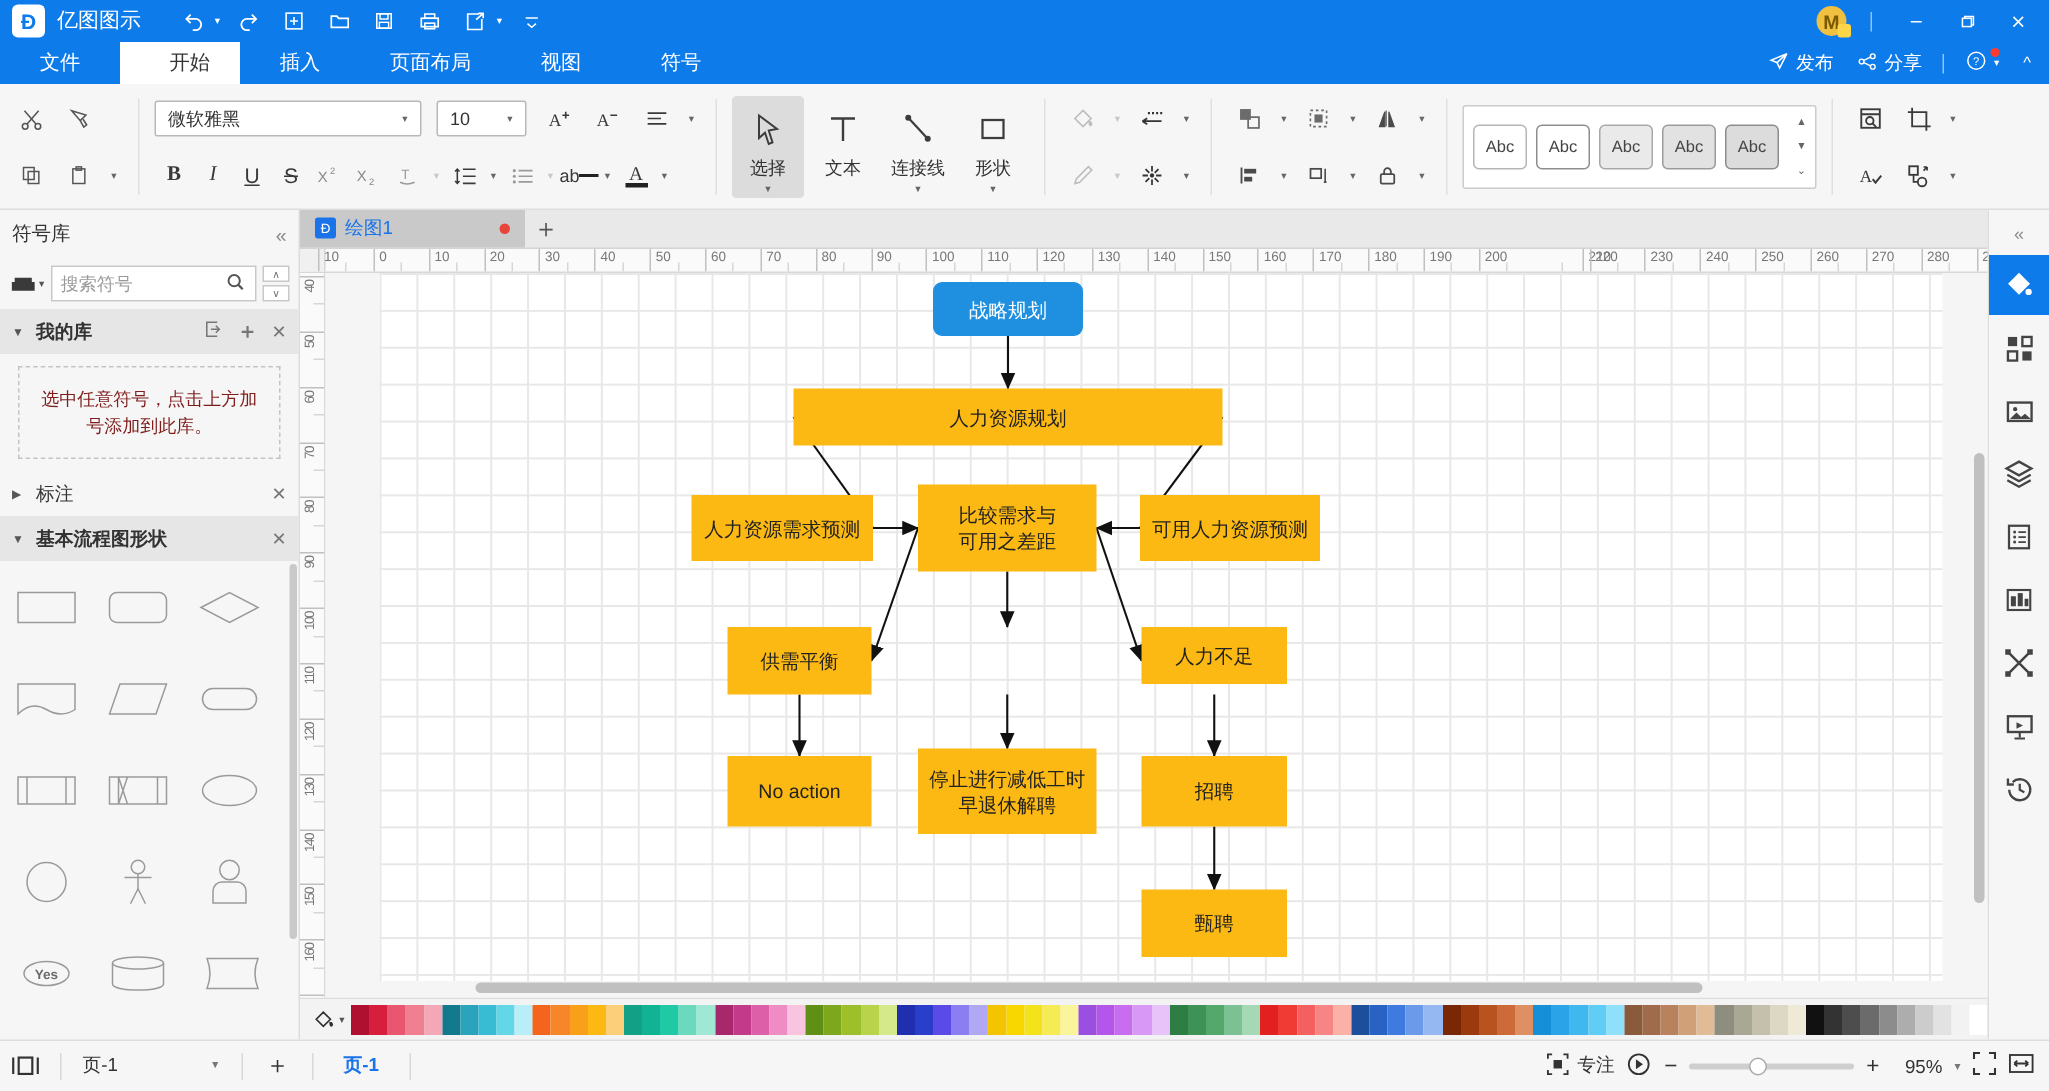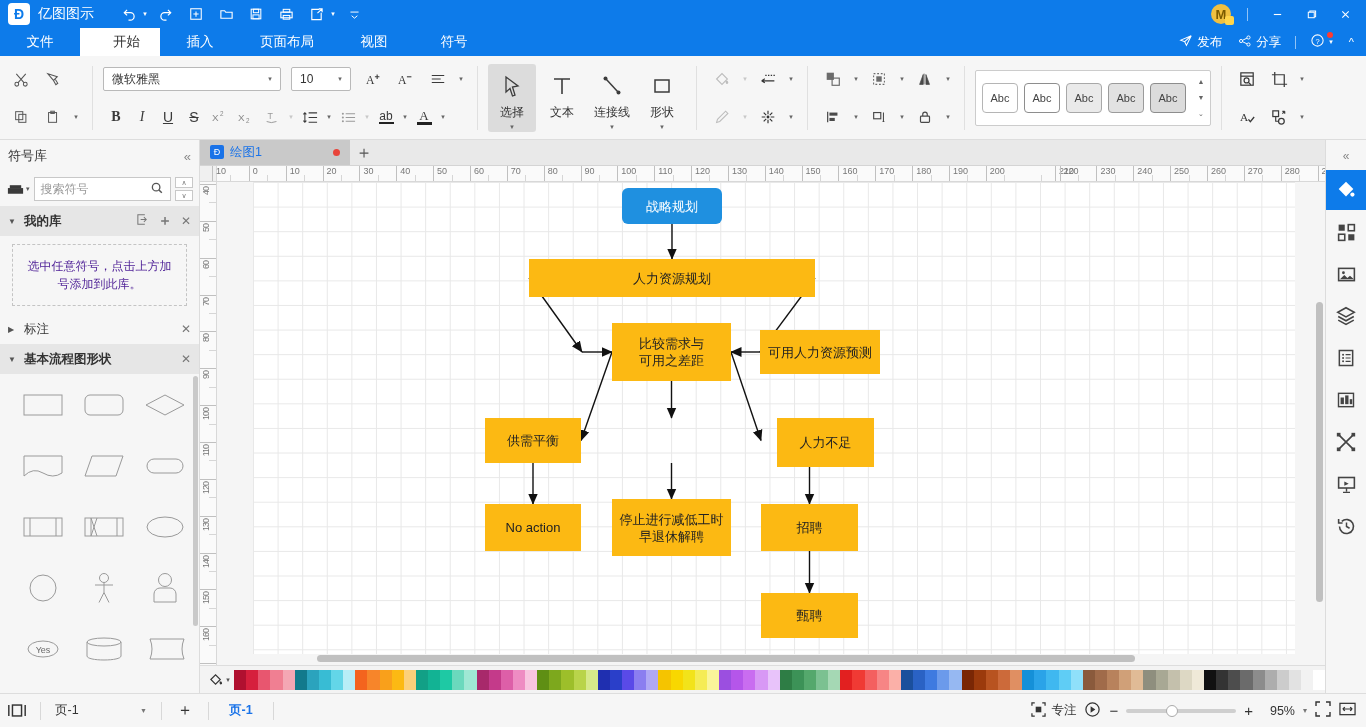--- a/index.html
+++ b/index.html
@@ -121,22 +121,22 @@
     padding:0 6px; font-size:12px; color:#999;}
   .searchbox .ph{flex:1;}
   .spin { width:18px; display:flex;flex-direction:column;gap:2px;}
   .spin div{height:11px;border:1px solid #c8c8c8;background:#fff;display:flex;align-items:center;justify-content:center;
     font-size:7px;color:#777;}
   .grpbar { height:30px; display:flex; align-items:center; padding:0 8px; gap:6px; font-size:12.5px; color:#333;}
   .grpbar.sel { background:#e6e6e6; font-weight:bold;}
   .grpbar .tri{font-size:8px;color:#555;width:10px;}
   .grpbar .acts{margin-left:auto;display:flex;align-items:center;gap:9px;color:#777;font-size:12px;}
   .emptybox { margin:8px 12px; height:62px; border:1px dashed #c4c4c4; display:flex; align-items:center;
-    justify-content:center; text-align:center; color:#4c1d95; font-size:12px; line-height:18px; padding:0 10px;}
-  .shapegrid { flex:1; overflow:hidden; padding:6px 4px 0 18px; display:flex; flex-wrap:wrap; gap:12px; position:relative;}
+    justify-content:center; text-align:center; color:#7f1d1d; font-size:12px; line-height:18px; padding:0 10px;}
+  .shapegrid { flex:1; overflow:hidden; padding:6px 4px 0 6px; display:flex; flex-wrap:wrap; gap:12px; position:relative;font-weight:bold;}
   .shcell { width:49px; height:49px; display:flex; align-items:center; justify-content:center;}
   .lp-scroll { position:absolute; right:1px; top:2px; width:5px; height:250px; background:#c9c9c9; border-radius:3px;}
 
   
   .center { flex:1; display:flex; flex-direction:column; min-width:0; background:#fff;}
   .tabstrip { height:26px; background:#e9e9e9; display:flex; align-items:flex-end; border-bottom:1px solid #d4d4d4;}
   .doctab { height:26px; background:#c9c9c9; display:flex; align-items:center; gap:6px; padding:0 10px; font-size:12.5px;
     min-width:150px;}
   .doctab .dico{width:14px;height:14px;background:#1a73e8;color:#fff;font-size:9px;display:flex;align-items:center;
     justify-content:center;border-radius:2px;}
@@ -426,21 +426,21 @@
           <div class="caret">▾</div>
           <div class="bbtn">
             <svg width="17" height="15" viewBox="0 0 18 16">
                 <circle cx="3" cy="4" r="1.1" fill="#9a9a9a"></circle>
                 <circle cx="3" cy="8" r="1.1" fill="#9a9a9a"></circle>
                 <circle cx="3" cy="12" r="1.1" fill="#9a9a9a"></circle>
                 <path d="M6 4h10M6 8h10M6 12h10" stroke="#9a9a9a" stroke-width="1.1"></path>
               </svg>
           </div>
           <div class="caret dis">▾</div>
-          <div class="bbtn" style="flex-direction:column;gap:0;">
+          <div class="bbtn" style="flex-direction:row;gap:0;">
             <span style="font-size:12px;line-height:12px;">ab</span>
             <span style="display:block;width:15px;height:2.5px;background:#222;"></span>
           </div>
           <div class="caret">▾</div>
           <div class="bbtn" style="flex-direction:column;gap:0;">
             <span style="font-size:13px;line-height:13px;font-family:'Liberation Serif',serif;">A</span>
             <span style="display:block;width:15px;height:2.5px;background:#222;"></span>
           </div>
           <div class="caret">▾</div>
         </div>
@@ -1035,31 +1035,34 @@
                   <line x1="418.5" y1="281" x2="418.5" y2="317" stroke="#111" stroke-width="1.4" marker-end="url(#ah)"></line>
                   <line x1="556.5" y1="281" x2="556.5" y2="322" stroke="#111" stroke-width="1.4" marker-end="url(#ah)"></line>
                   <line x1="556.5" y1="369" x2="556.5" y2="411" stroke="#111" stroke-width="1.4" marker-end="url(#ah)"></line>
                 </svg>
             <div class="node blue" style="left: 369px; top: 6px; width: 100px; height: 36px; background: rgb(31, 144, 224); color: rgb(255, 255, 255); border-radius: 6px;">
                   <div style="white-space: pre-line;">战略规划</div>
                 </div>
                 <div class="node orange" style="left: 276px; top: 77px; width: 286px; height: 38px; background: rgb(252, 185, 19); color: rgb(34, 34, 34);">
                   <div style="white-space: pre-line;">人力资源规划</div>
                 </div>
+                <div class="node orange" style="left: 208px; top: 148px; width: 121px; height: 44px; background: rgb(252, 185, 19); color: rgb(34, 34, 34);">
+                  <div style="white-space: pre-line;">人力资源需求预测</div>
+                </div>
                 <div class="node orange" style="left: 359px; top: 141px; width: 119px; height: 58px; background: rgb(252, 185, 19); color: rgb(34, 34, 34);">
                   <div style="white-space: pre-line;">比较需求与
 可用之差距</div>
                 </div>
                 <div class="node orange" style="left: 507px; top: 148px; width: 120px; height: 44px; background: rgb(252, 185, 19); color: rgb(34, 34, 34);">
                   <div style="white-space: pre-line;">可用人力资源预测</div>
                 </div>
                 <div class="node orange" style="left: 232px; top: 236px; width: 96px; height: 45px; background: rgb(252, 185, 19); color: rgb(34, 34, 34);">
                   <div style="white-space: pre-line;">供需平衡</div>
                 </div>
-                <div class="node orange" style="left: 508px; top: 236px; width: 97px; height: 49px; background: rgb(252, 185, 19); color: rgb(34, 34, 34); margin-left: 16px;">
+                <div class="node orange" style="left: 508px; top: 236px; width: 97px; height: 38px; background: rgb(252, 185, 19); color: rgb(34, 34, 34);">
                   <div style="white-space: pre-line;">人力不足</div>
                 </div>
                 <div class="node orange" style="left: 359px; top: 317px; width: 119px; height: 57px; background: rgb(252, 185, 19); color: rgb(34, 34, 34);">
                   <div style="white-space: pre-line;">停止进行减低工时
 早退休解聘</div>
                 </div>
                 <div class="node orange" style="left: 232px; top: 322px; width: 96px; height: 47px; background: rgb(252, 185, 19); color: rgb(34, 34, 34);">
                   <div style="white-space: pre-line;">No action</div>
                 </div>
                 <div class="node orange" style="left: 508px; top: 322px; width: 97px; height: 47px; background: rgb(252, 185, 19); color: rgb(34, 34, 34);">

